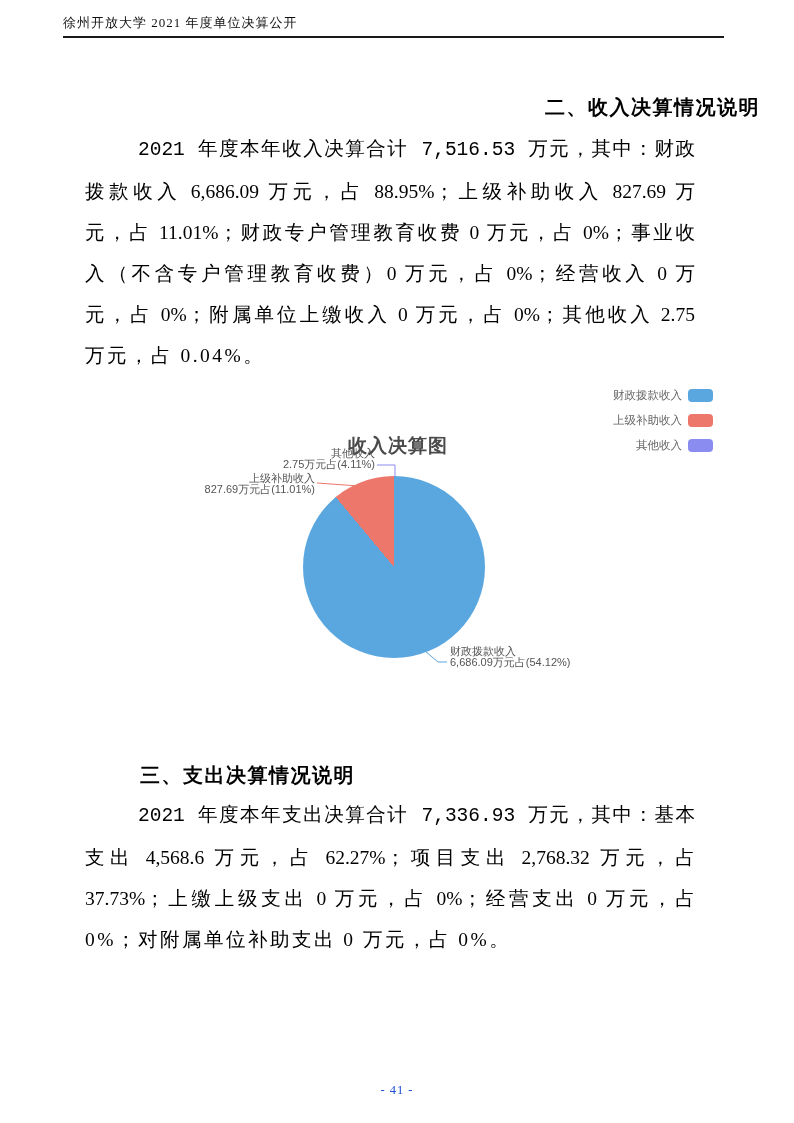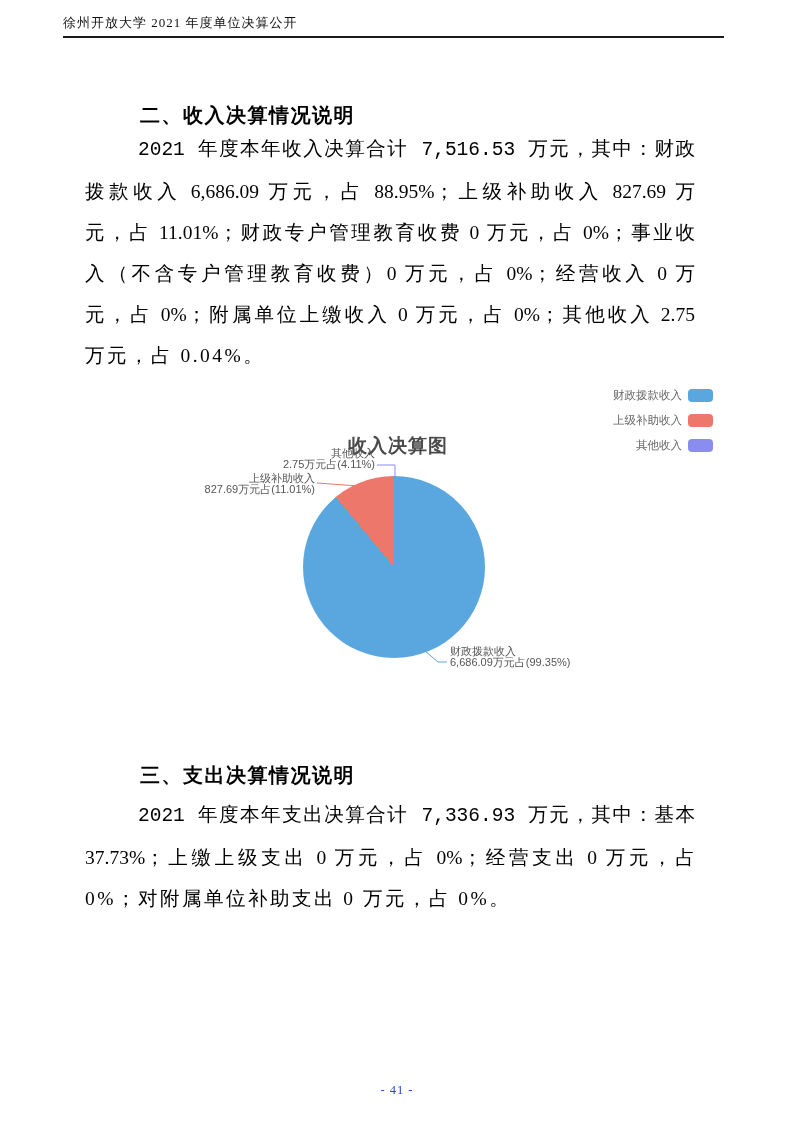--- a/index.html
+++ b/index.html
@@ -22,21 +22,21 @@
     position:absolute;left:63px;top:36px;width:661px;height:0;
     border-top:2px solid #1a1a1a;
   }
   
   .sec-heading{
     position:absolute;left:85px;width:620px;
     padding-left:55px;
     font-size:20px;font-weight:bold;letter-spacing:1.5px;
     line-height:26px;
   }
-  .heading-income{top:102px;}
+  .heading-income{top:94px;text-align:right;}
   .heading-expense{top:762px;}
   .para{
     position:absolute;left:85px;width:610px;
     font-size:19.5px;line-height:41px;
   }
   .para-income{top:130px;}
   .para-expense{top:796px;}
   .line{
     height:41px;overflow:hidden;
     text-align:justify;text-align-last:justify;
@@ -123,31 +123,32 @@
     <div class="callout callout-other">
       <div>其他收入</div>
       <div>2.75万元占(4.11%)</div>
     </div>
     <div class="callout callout-sup">
       <div>上级补助收入</div>
       <div>827.69万元占(11.01%)</div>
     </div>
     <div class="callout callout-fin">
       <div>财政拨款收入</div>
-      <div>6,686.09万元占(99.35%)</div>
+      <div>6,686.09万元占(54.12%)</div>
     </div>
 
     <svg class="leader-svg" width="668" height="312">
       <polyline points="314,85 332,85 332,97" fill="none" stroke-width="1" stroke="#8b8cef"></polyline>
       <polyline points="254,103 296,106" fill="none" stroke-width="1" stroke="#ee776c"></polyline>
       <polyline points="362,271 375,282 384,282" fill="none" stroke-width="1" stroke="#5aa6df"></polyline>
     </svg>
   </div>
 
   <div class="sec-heading heading-expense">三、支出决算情况说明</div>
   <div class="para para-expense">
     <div class="line first">2021 年度本年支出决算合计 7,336.93 万元，其中：基本</div>
+    <div class="line">支出 4,568.6 万元，占 62.27%；项目支出 2,768.32 万元，占</div>
     <div class="line">37.73%；上缴上级支出 0 万元，占 0%；经营支出 0 万元，占</div>
     <div class="line last">0%；对附属单位补助支出 0 万元，占 0%。</div>
   </div>
 
   <div class="footer">- 41 -</div>
 </div>
 
 </body></html>

